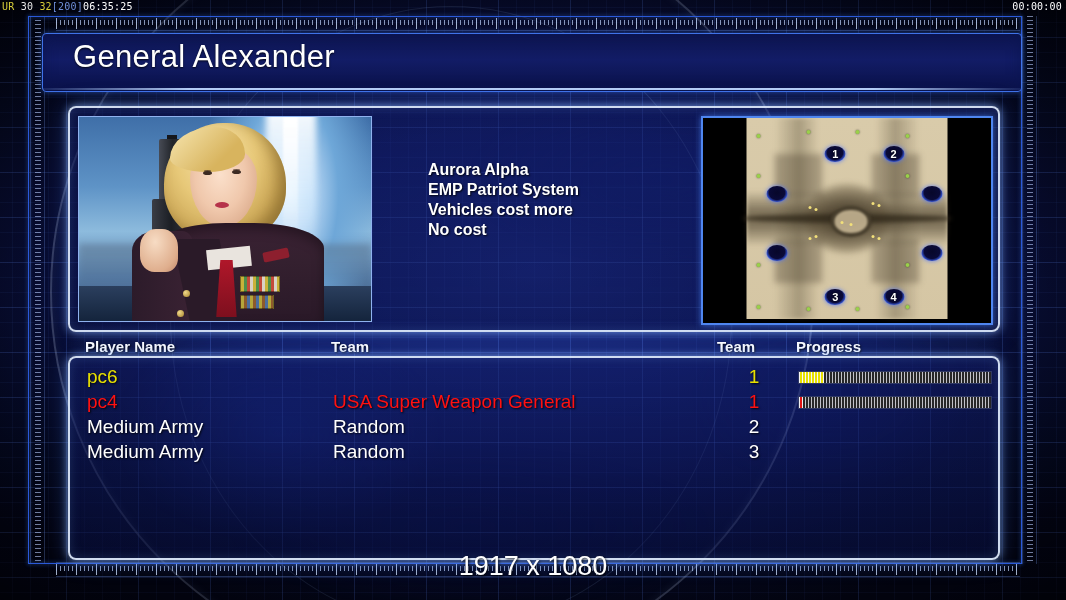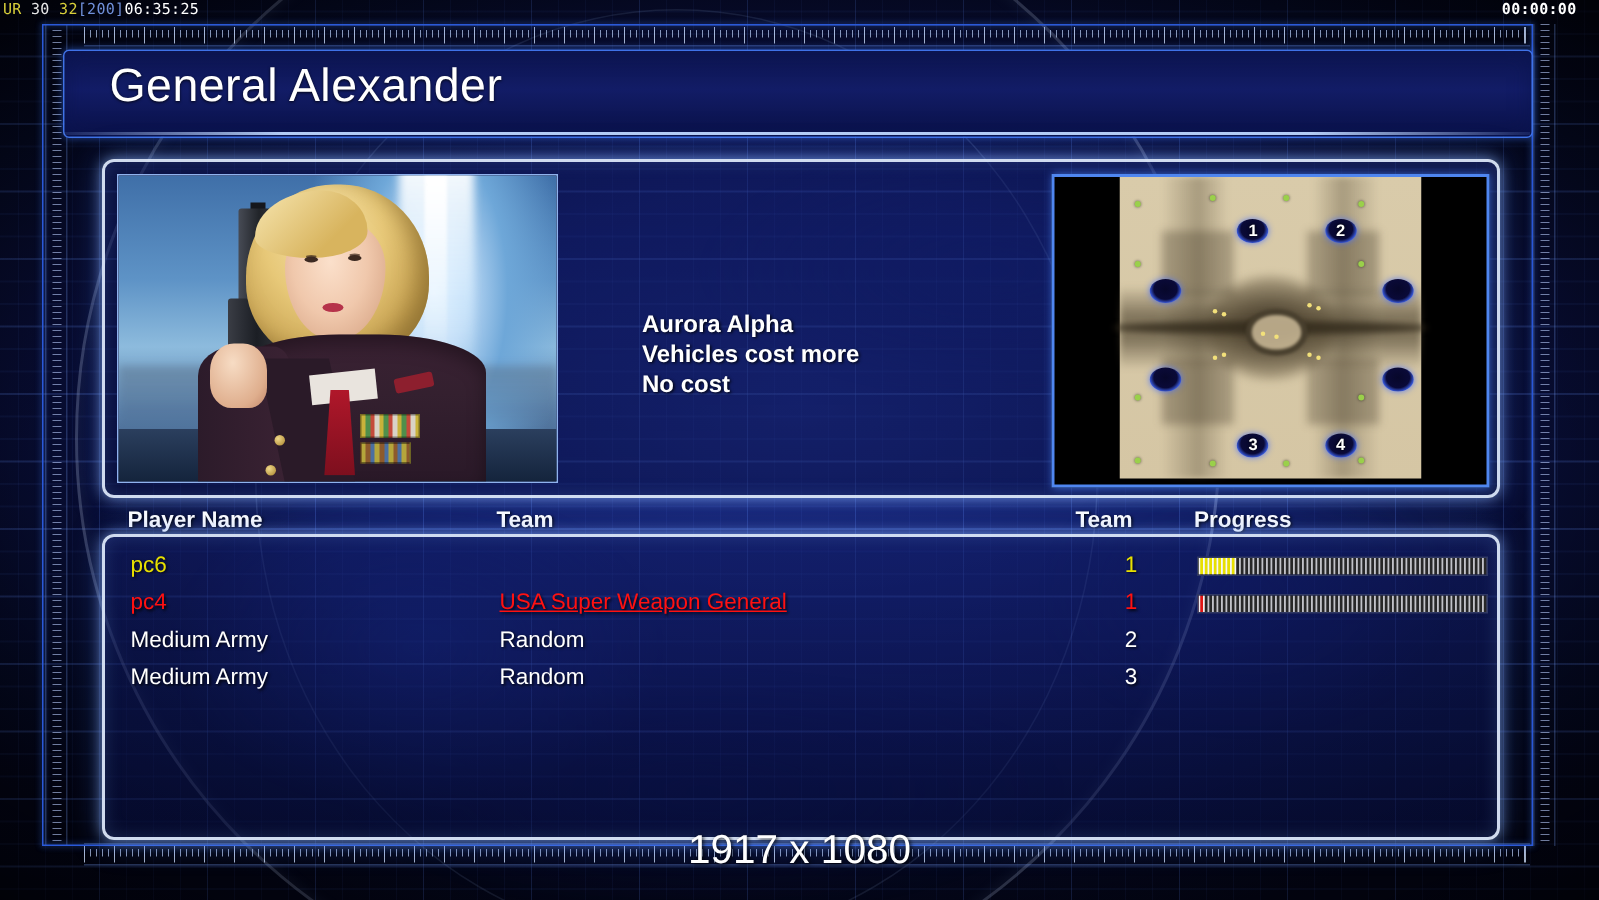--- a/index.html
+++ b/index.html
@@ -123,24 +123,23 @@
     white-space: nowrap;
   }
   .debug-left { position: absolute; left: 2px; top: 0; }
   .debug-left .d-1 { color: #d8cf3a; }
   .debug-left .d-2 { color: #e6e6e6; }
   .debug-left .d-3 { color: #d8cf3a; }
   .debug-left .d-4 { color: #6f8fd8; }
   .debug-left .d-5 { color: #ffffff; }
   .debug-right {
     position: absolute;
-    right: 15px; top: 0;
+    right: 4px; top: 0;
     color: #ffffff;
     font-size: 10px;
-    font-weight: bold;
   }
 
   
   .frame-line {
     position: absolute;
     background: #2a59d8;
     box-shadow: 0 0 4px rgba(70,130,255,.8);
   }
 
   
@@ -403,21 +402,20 @@
     border-top: none;
     background: rgba(0,0,0,0);
   }
 
   
   .desc {
     position: absolute;
     left: 358px;
     top: 52px;
     width: 300px;
-    margin-top: 47px;
   }
   .desc-line {
     font-size: 16px;
     font-weight: bold;
     color: #ffffff;
     line-height: 20px;
     text-shadow: 1px 1px 2px rgba(0,0,0,.85);
     white-space: nowrap;
   }
 
@@ -527,21 +525,21 @@
     left: 0; top: 6px;
     width: 100%;
   }
   .prow {
     position: relative;
     height: 25px;
   }
   .cell {
     position: absolute;
     top: 0;
-    font-size: 15px;
+    font-size: 19px;
     line-height: 25px;
     white-space: nowrap;
     text-shadow: 1px 1px 2px rgba(0,0,0,.85);
   }
   .cell.c-name { left: 17px; }
   .cell.c-army { left: 263px; }
   .cell.c-team { left: 672px; width: 24px; text-align: center; }
   .pbar-wrap {
     position: absolute;
     left: 728px;
@@ -651,20 +649,21 @@
       <div class="p-epaulet"></div>
       <div class="p-medals"></div>
       <div class="p-medals2"></div>
       <div class="p-button b1"></div>
       <div class="p-button b2"></div>
       <div class="p-hand"></div>
     </div>
 
     <div class="desc">
       <div class="desc-line">Aurora Alpha</div>
+      <div class="desc-line">EMP Patriot System</div>
       <div class="desc-line">Vehicles cost more</div>
       <div class="desc-line">No cost</div>
     </div>
 
     <div class="map-frame">
       <div class="map-img">
         <div class="map-quad" style="left:14%; top:18%; width:24%; height:22%;"></div>
         <div class="map-quad" style="left:62%; top:18%; width:24%; height:22%;"></div>
         <div class="map-quad" style="left:14%; top:60%; width:24%; height:22%;"></div>
         <div class="map-quad" style="left:62%; top:60%; width:24%; height:22%;"></div>
@@ -720,21 +719,21 @@
         <div class="prow">
           <div class="cell c-name" style="color: rgb(232, 224, 0);">pc6</div>
           <div class="cell c-team" style="color: rgb(232, 224, 0);">1</div>
           <div class="pbar-wrap">
             <div class="pbar-track"></div>
             <div class="pbar-fill yellow" style="width: 13%;"></div>
           </div>
         </div>
         <div class="prow">
           <div class="cell c-name" style="color: rgb(255, 17, 17);">pc4</div>
-          <div class="cell c-army" style="color: rgb(255, 17, 17); text-decoration: underline;">USA Super Weapon General</div>
+          <div class="cell c-army" style="color: rgb(255, 17, 17);">USA Super Weapon General</div>
           <div class="cell c-team" style="color: rgb(255, 17, 17);">1</div>
           <div class="pbar-wrap">
             <div class="pbar-track"></div>
             <div class="pbar-fill red" style="width: 2%;"></div>
           </div>
         </div>
         <div class="prow">
           <div class="cell c-name" style="color: rgb(255, 255, 255);">Medium Army</div>
           <div class="cell c-army" style="color: rgb(255, 255, 255);">Random</div>
           <div class="cell c-team" style="color: rgb(255, 255, 255);">2</div>

